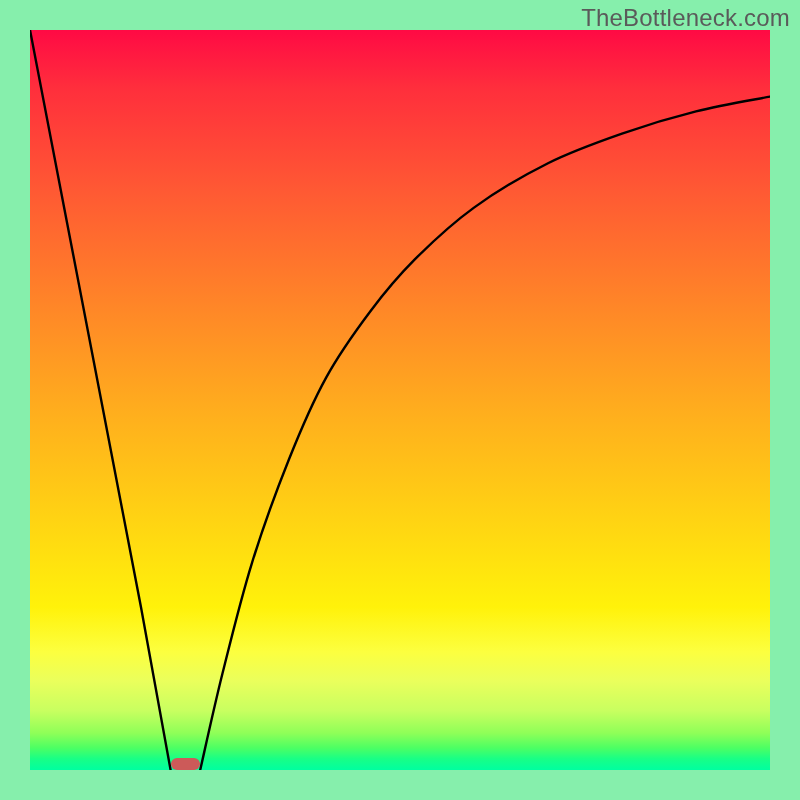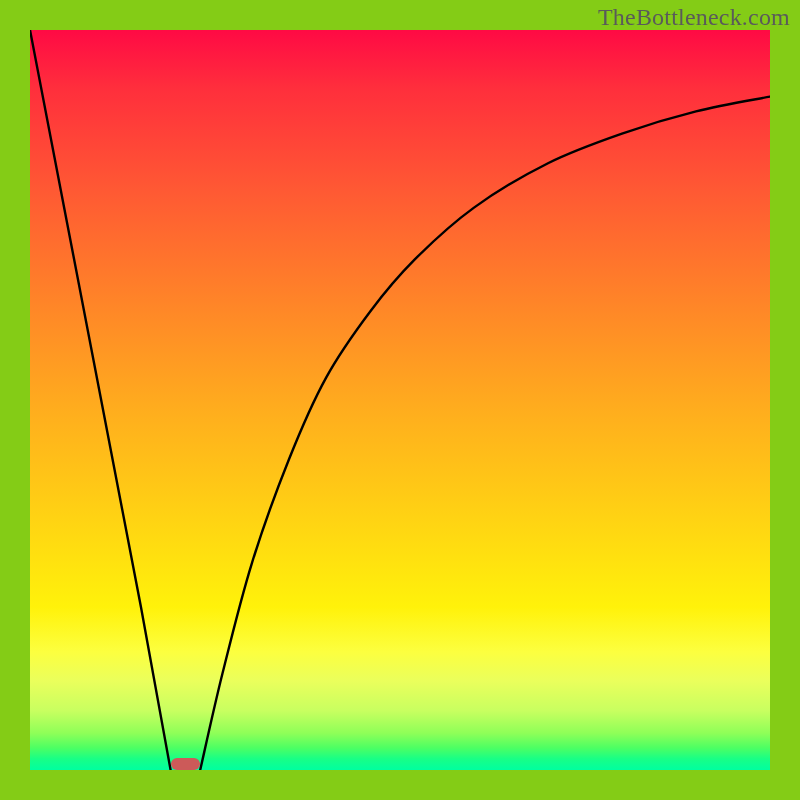--- a/index.html
+++ b/index.html
@@ -7,22 +7,21 @@
     padding: 0;
     width: 800px;
     height: 800px;
     background: #ffffff;
     font-family: Arial, Helvetica, sans-serif;
   }
   .frame {
     position: relative;
     width: 800px;
     height: 800px;
-    background: #84cc16;
-    font-family: Liberation Serif, serif;
+    background: #86efac;
   }
   .watermark {
     position: absolute;
     top: 4px;
     right: 10px;
     color: #5a5a5a;
     font-size: 24px;
     font-weight: 500;
     letter-spacing: 0.2px;
     z-index: 10;

